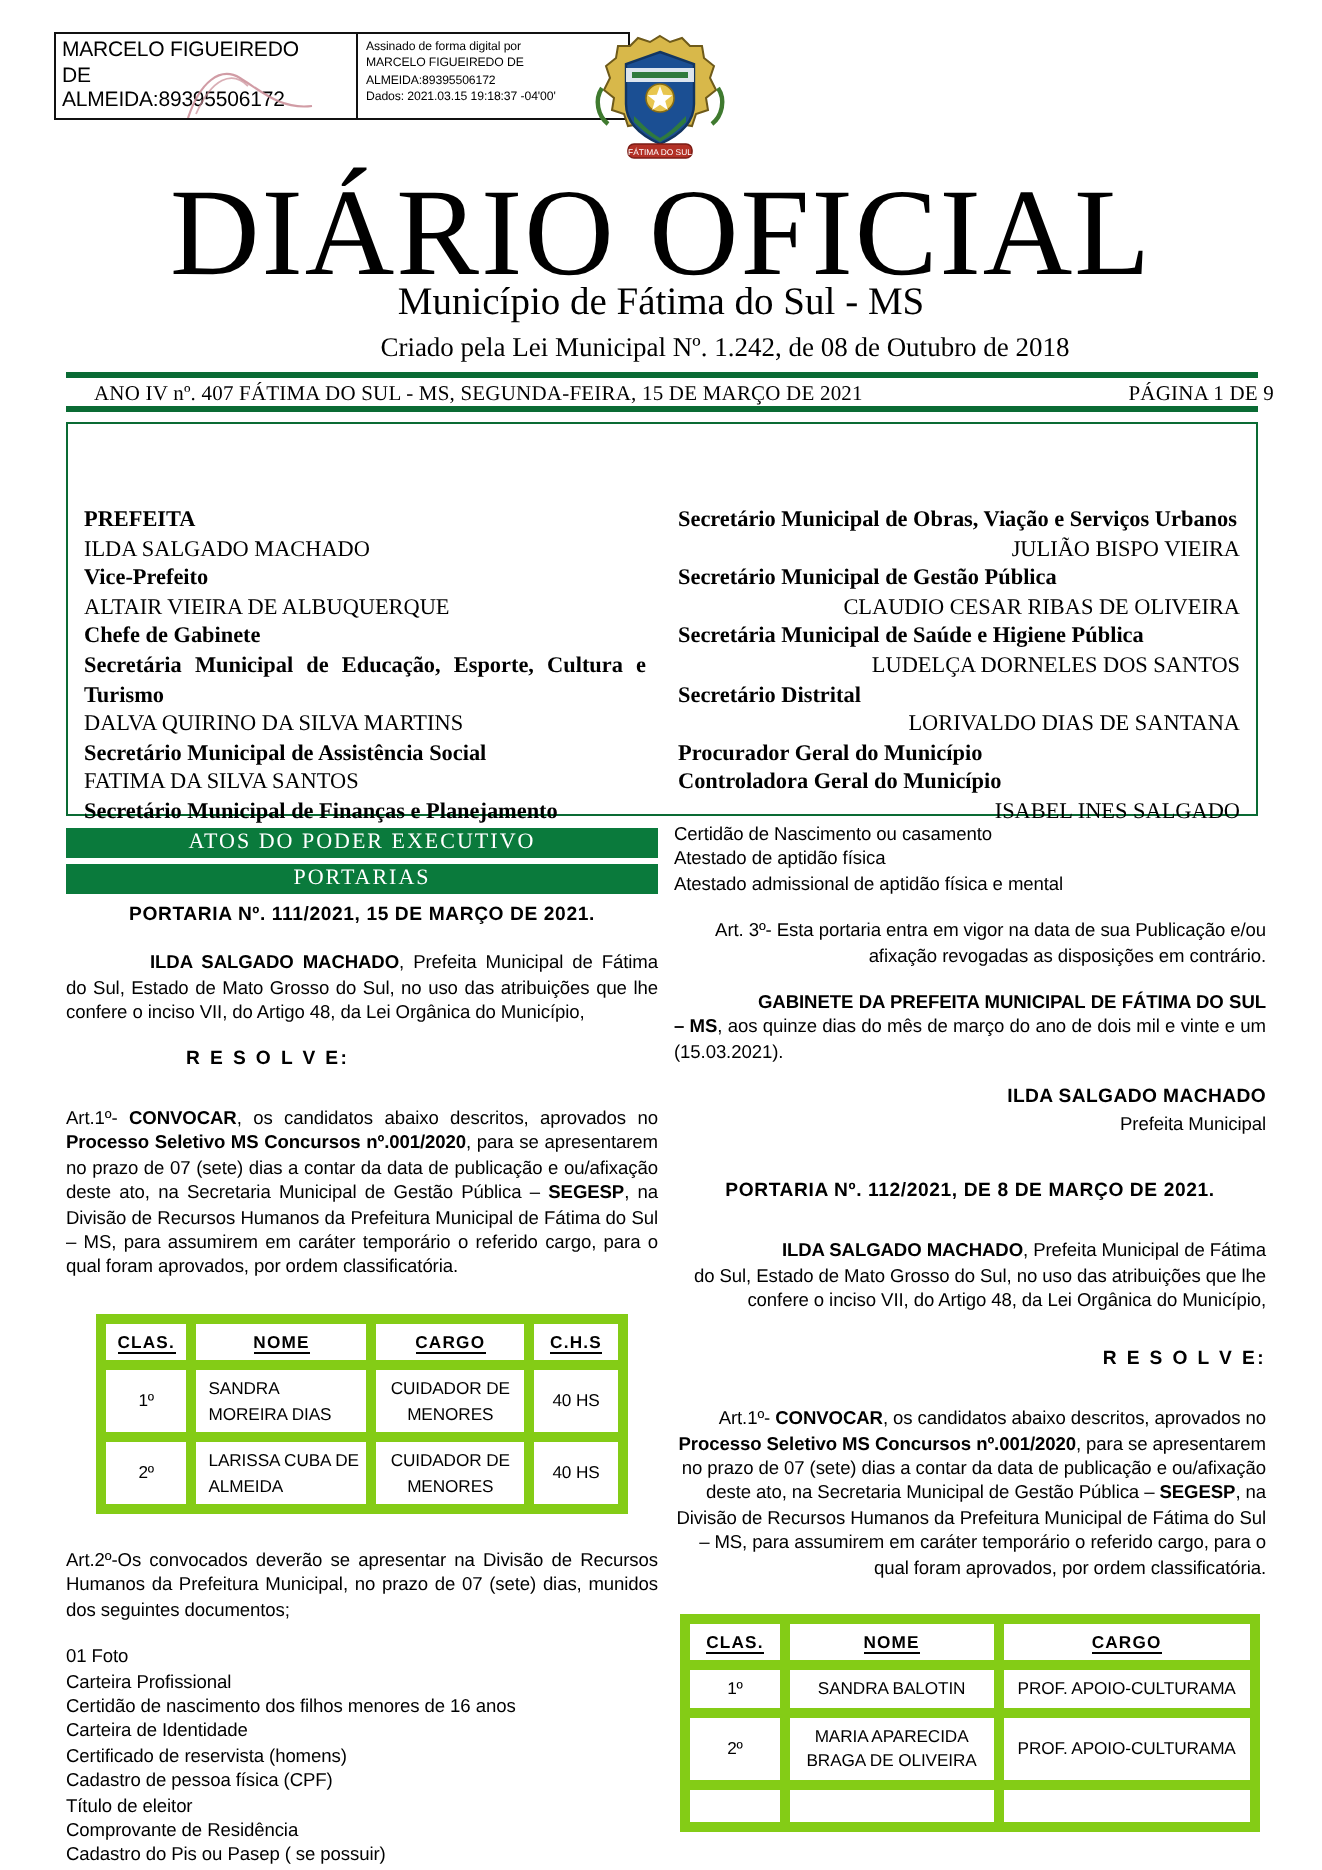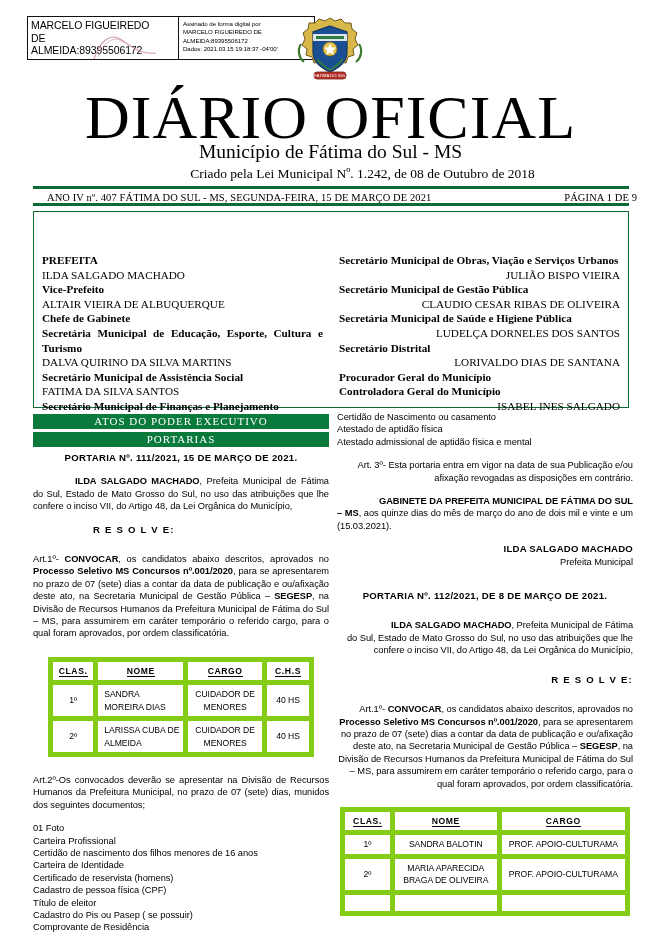--- a/index.html
+++ b/index.html
@@ -209,22 +209,22 @@
     <div class="sp-s"></div>
     <div class="p">Art.2º-Os convocados deverão se apresentar na  Divisão de Recursos Humanos  da Prefeitura Municipal, no prazo de 07 (sete) dias, munidos dos seguintes documentos;</div>
     <div class="sp"></div>
     <div class="list-line">01 Foto</div>
     <div class="list-line">Carteira Profissional</div>
     <div class="list-line">Certidão de nascimento dos filhos menores de 16 anos</div>
     <div class="list-line">Carteira de Identidade</div>
     <div class="list-line">Certificado de reservista (homens)</div>
     <div class="list-line">Cadastro de pessoa física (CPF)</div>
     <div class="list-line">Título de eleitor</div>
+    <div class="list-line">Comprovante de Residência</div>
     <div class="list-line">Cadastro do Pis ou Pasep ( se possuir)</div>
-    <div class="list-line">Comprovante de Residência</div>
     <div class="list-line">Comprovante de escolaridade</div>
   </div>
 
   <div class="col right">
     <div class="list-line">Certidão de Nascimento ou casamento</div>
     <div class="list-line">Atestado de aptidão física</div>
     <div class="list-line">Atestado admissional de aptidão física e mental</div>
     <div class="sp"></div>
     <div class="p">Art. 3º-   Esta portaria entra em vigor na data de sua Publicação e/ou afixação revogadas as disposições em contrário.</div>
     <div class="sp"></div>

